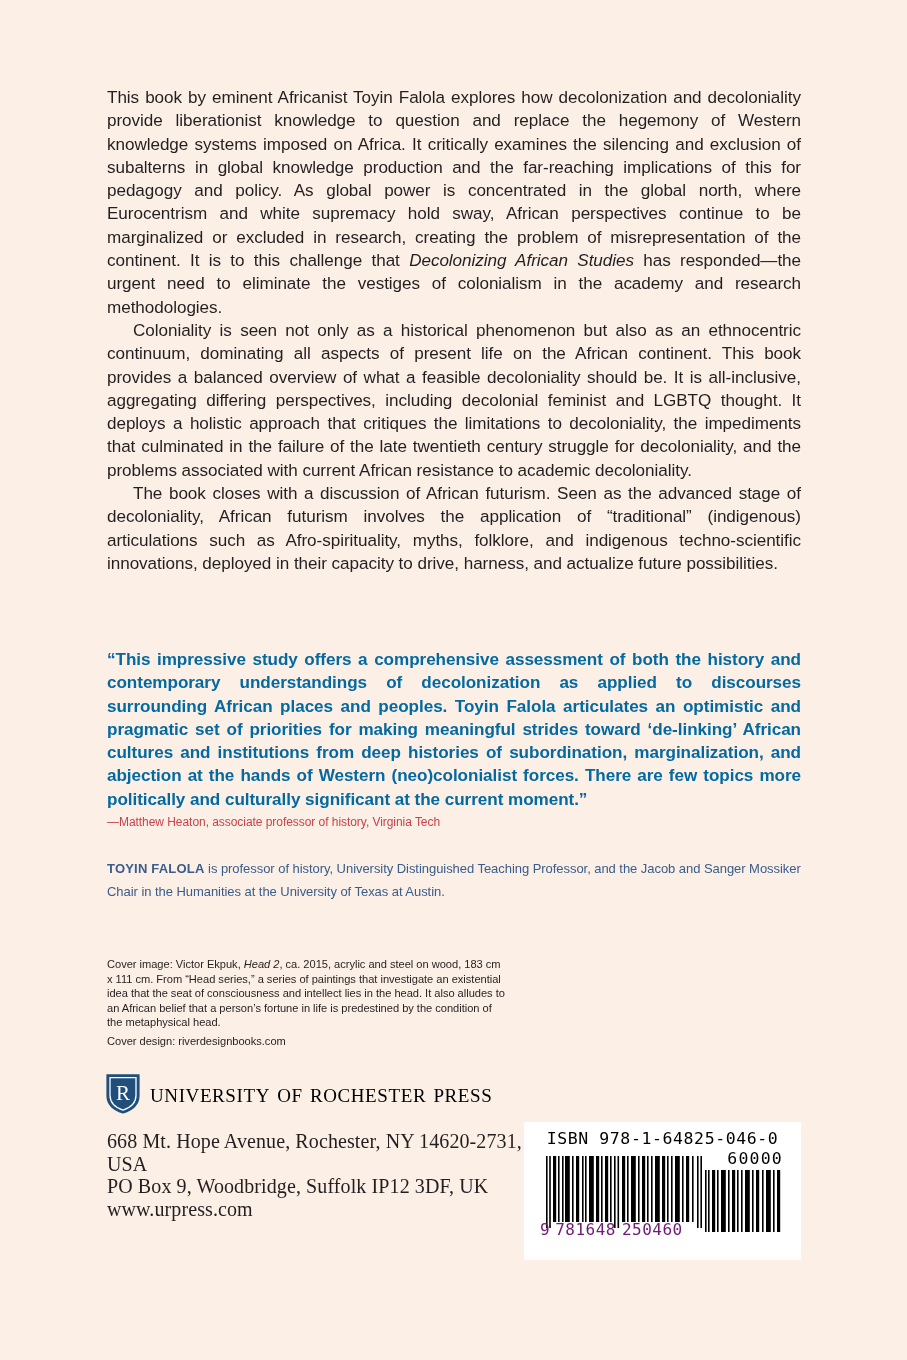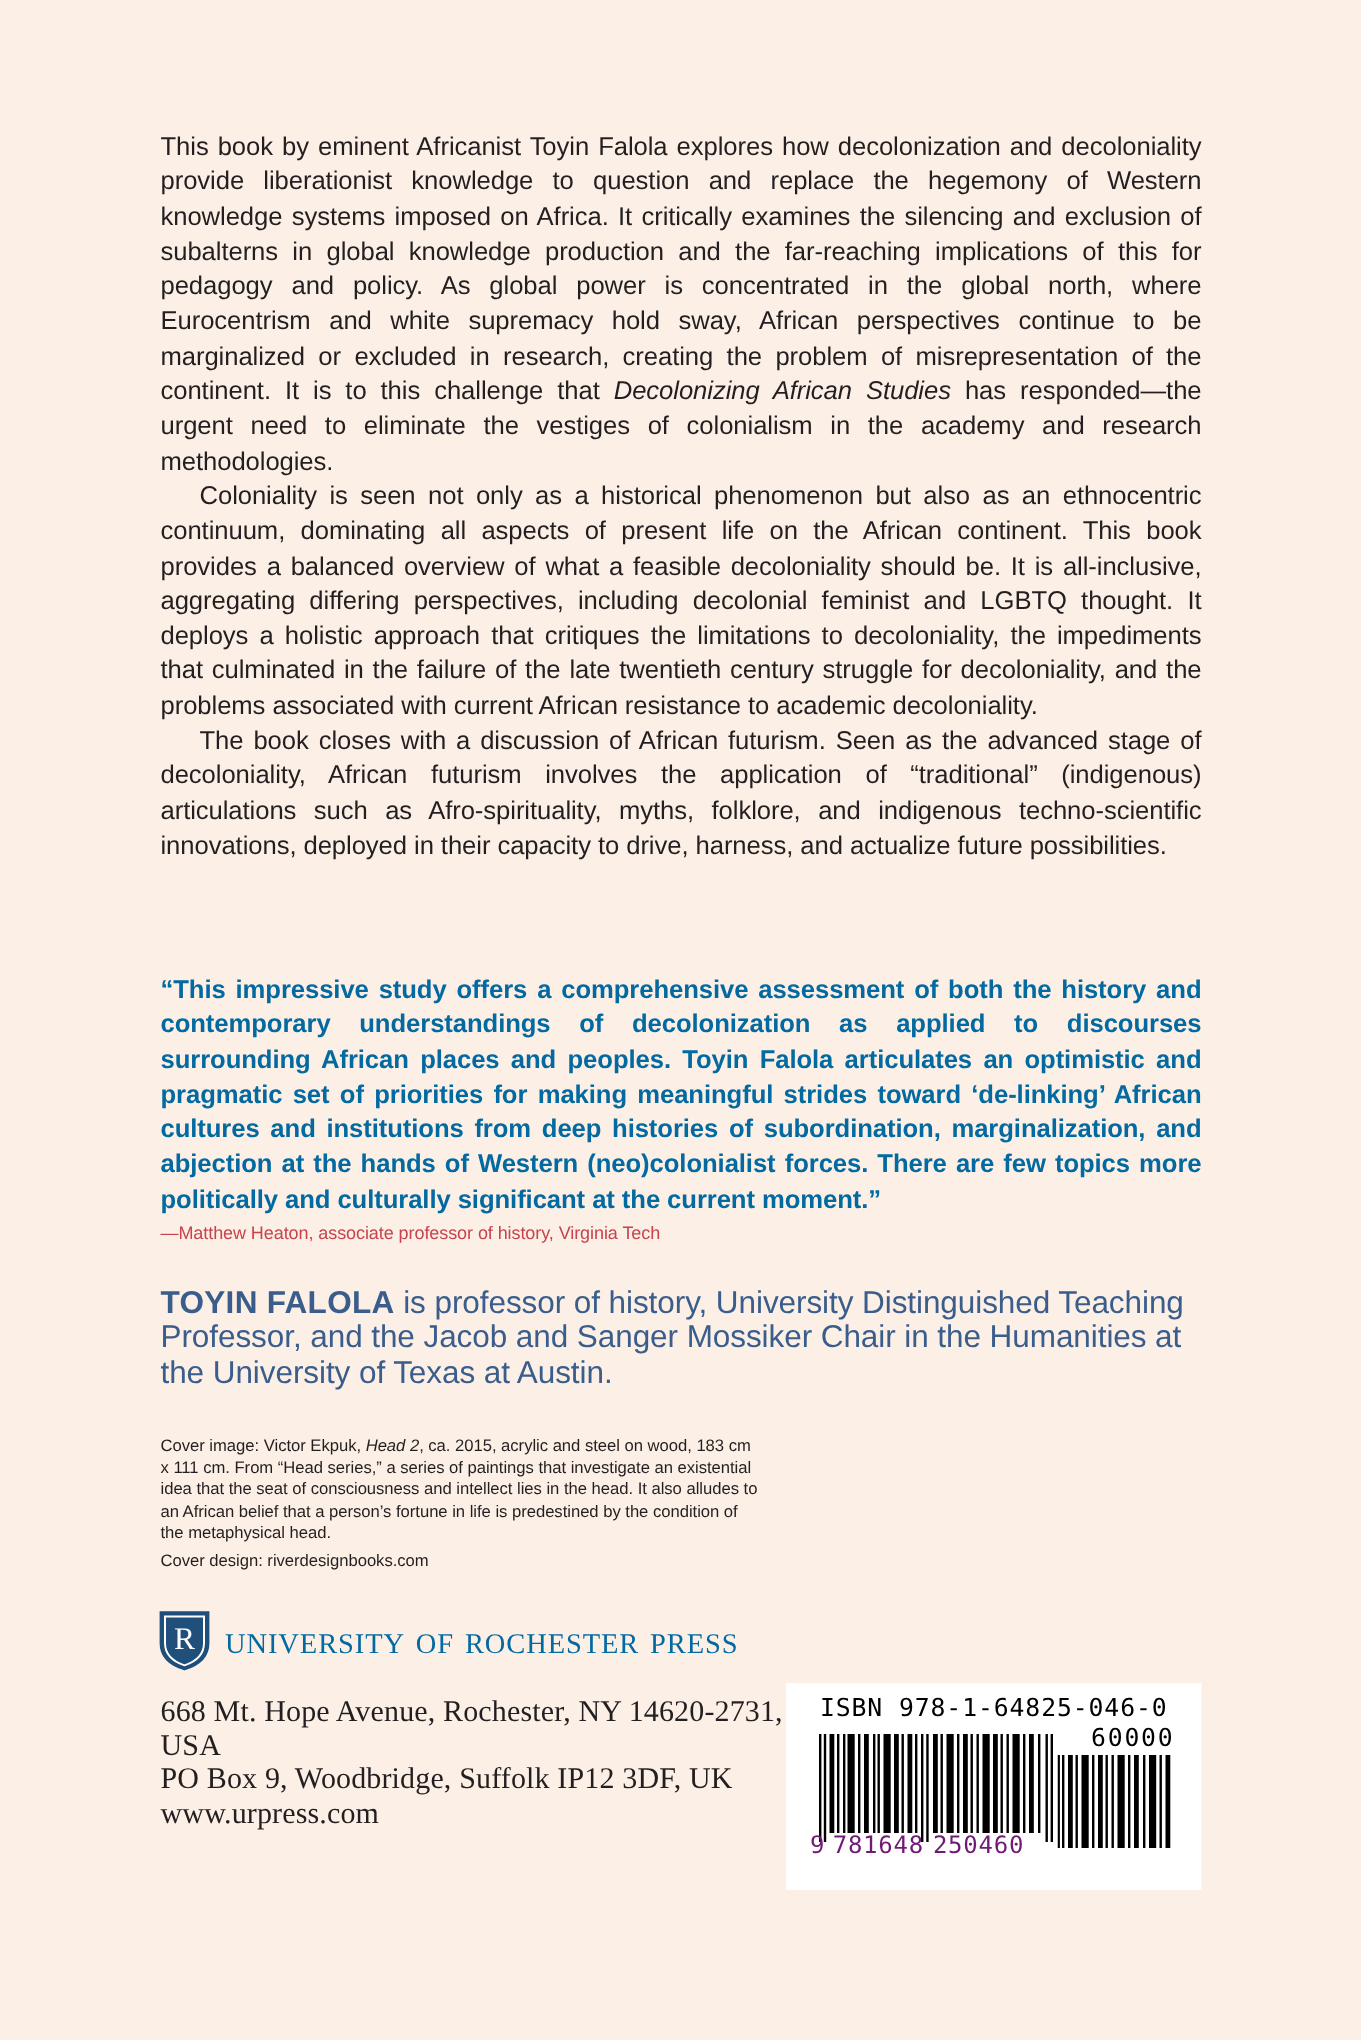--- a/index.html
+++ b/index.html
@@ -71,21 +71,21 @@
   
   .bio-block {
     position: absolute;
     left: 107px;
     top: 857px;
     width: 694px;
   }
   .bio-p {
     margin: 0;
     color: #3a5d8c;
-    font-size: 21px;
+    font-size: 13px;
     line-height: 23.3px;
     letter-spacing: -0.05px;
   }
   .bio-name {
     font-weight: bold;
     letter-spacing: 0.2px;
   }
 
   
   .credit-block {
@@ -113,21 +113,21 @@
     align-items: center;
     gap: 10px;
   }
   .shield {
     width: 34px;
     height: 41px;
     display: block;
   }
   .press-name {
     font-family: "Liberation Serif", serif;
-    color: #0369a1;
+    color: #000000;
     font-size: 26.5px;
     letter-spacing: 0.6px;
     white-space: nowrap;
     font-variant: small-caps;
     text-transform: lowercase;
   }
 
   
   .address-block {
     position: absolute;

